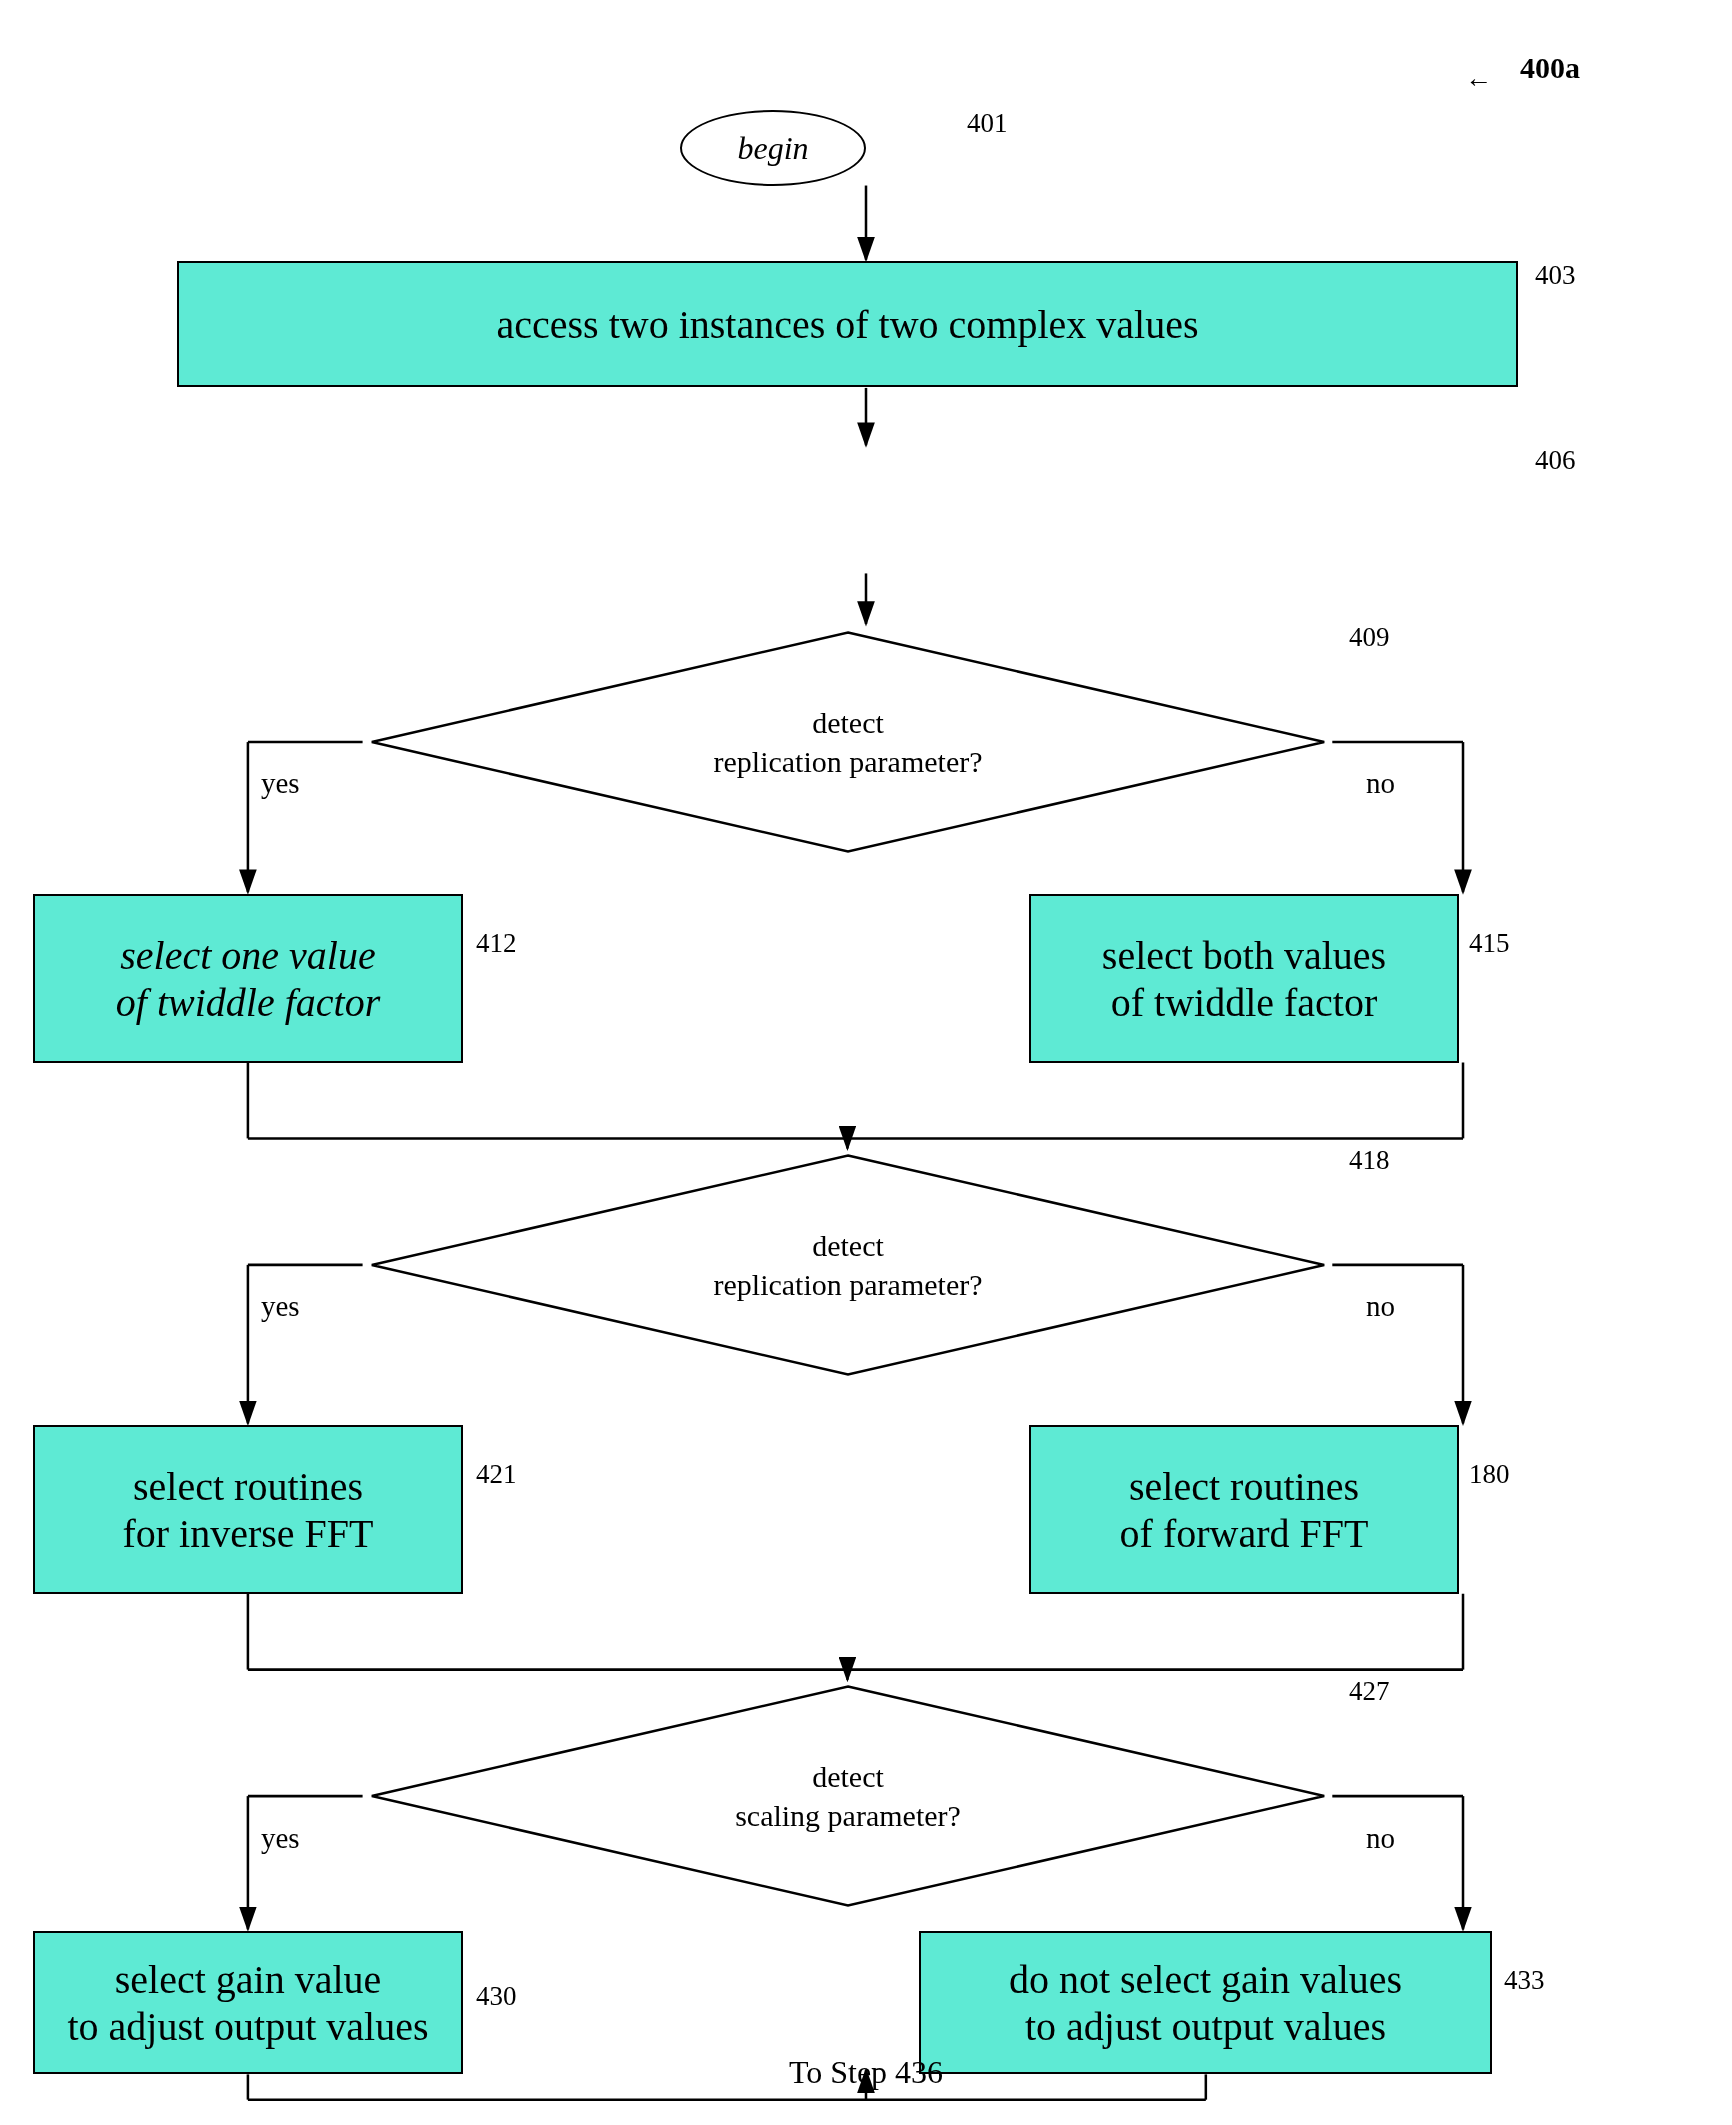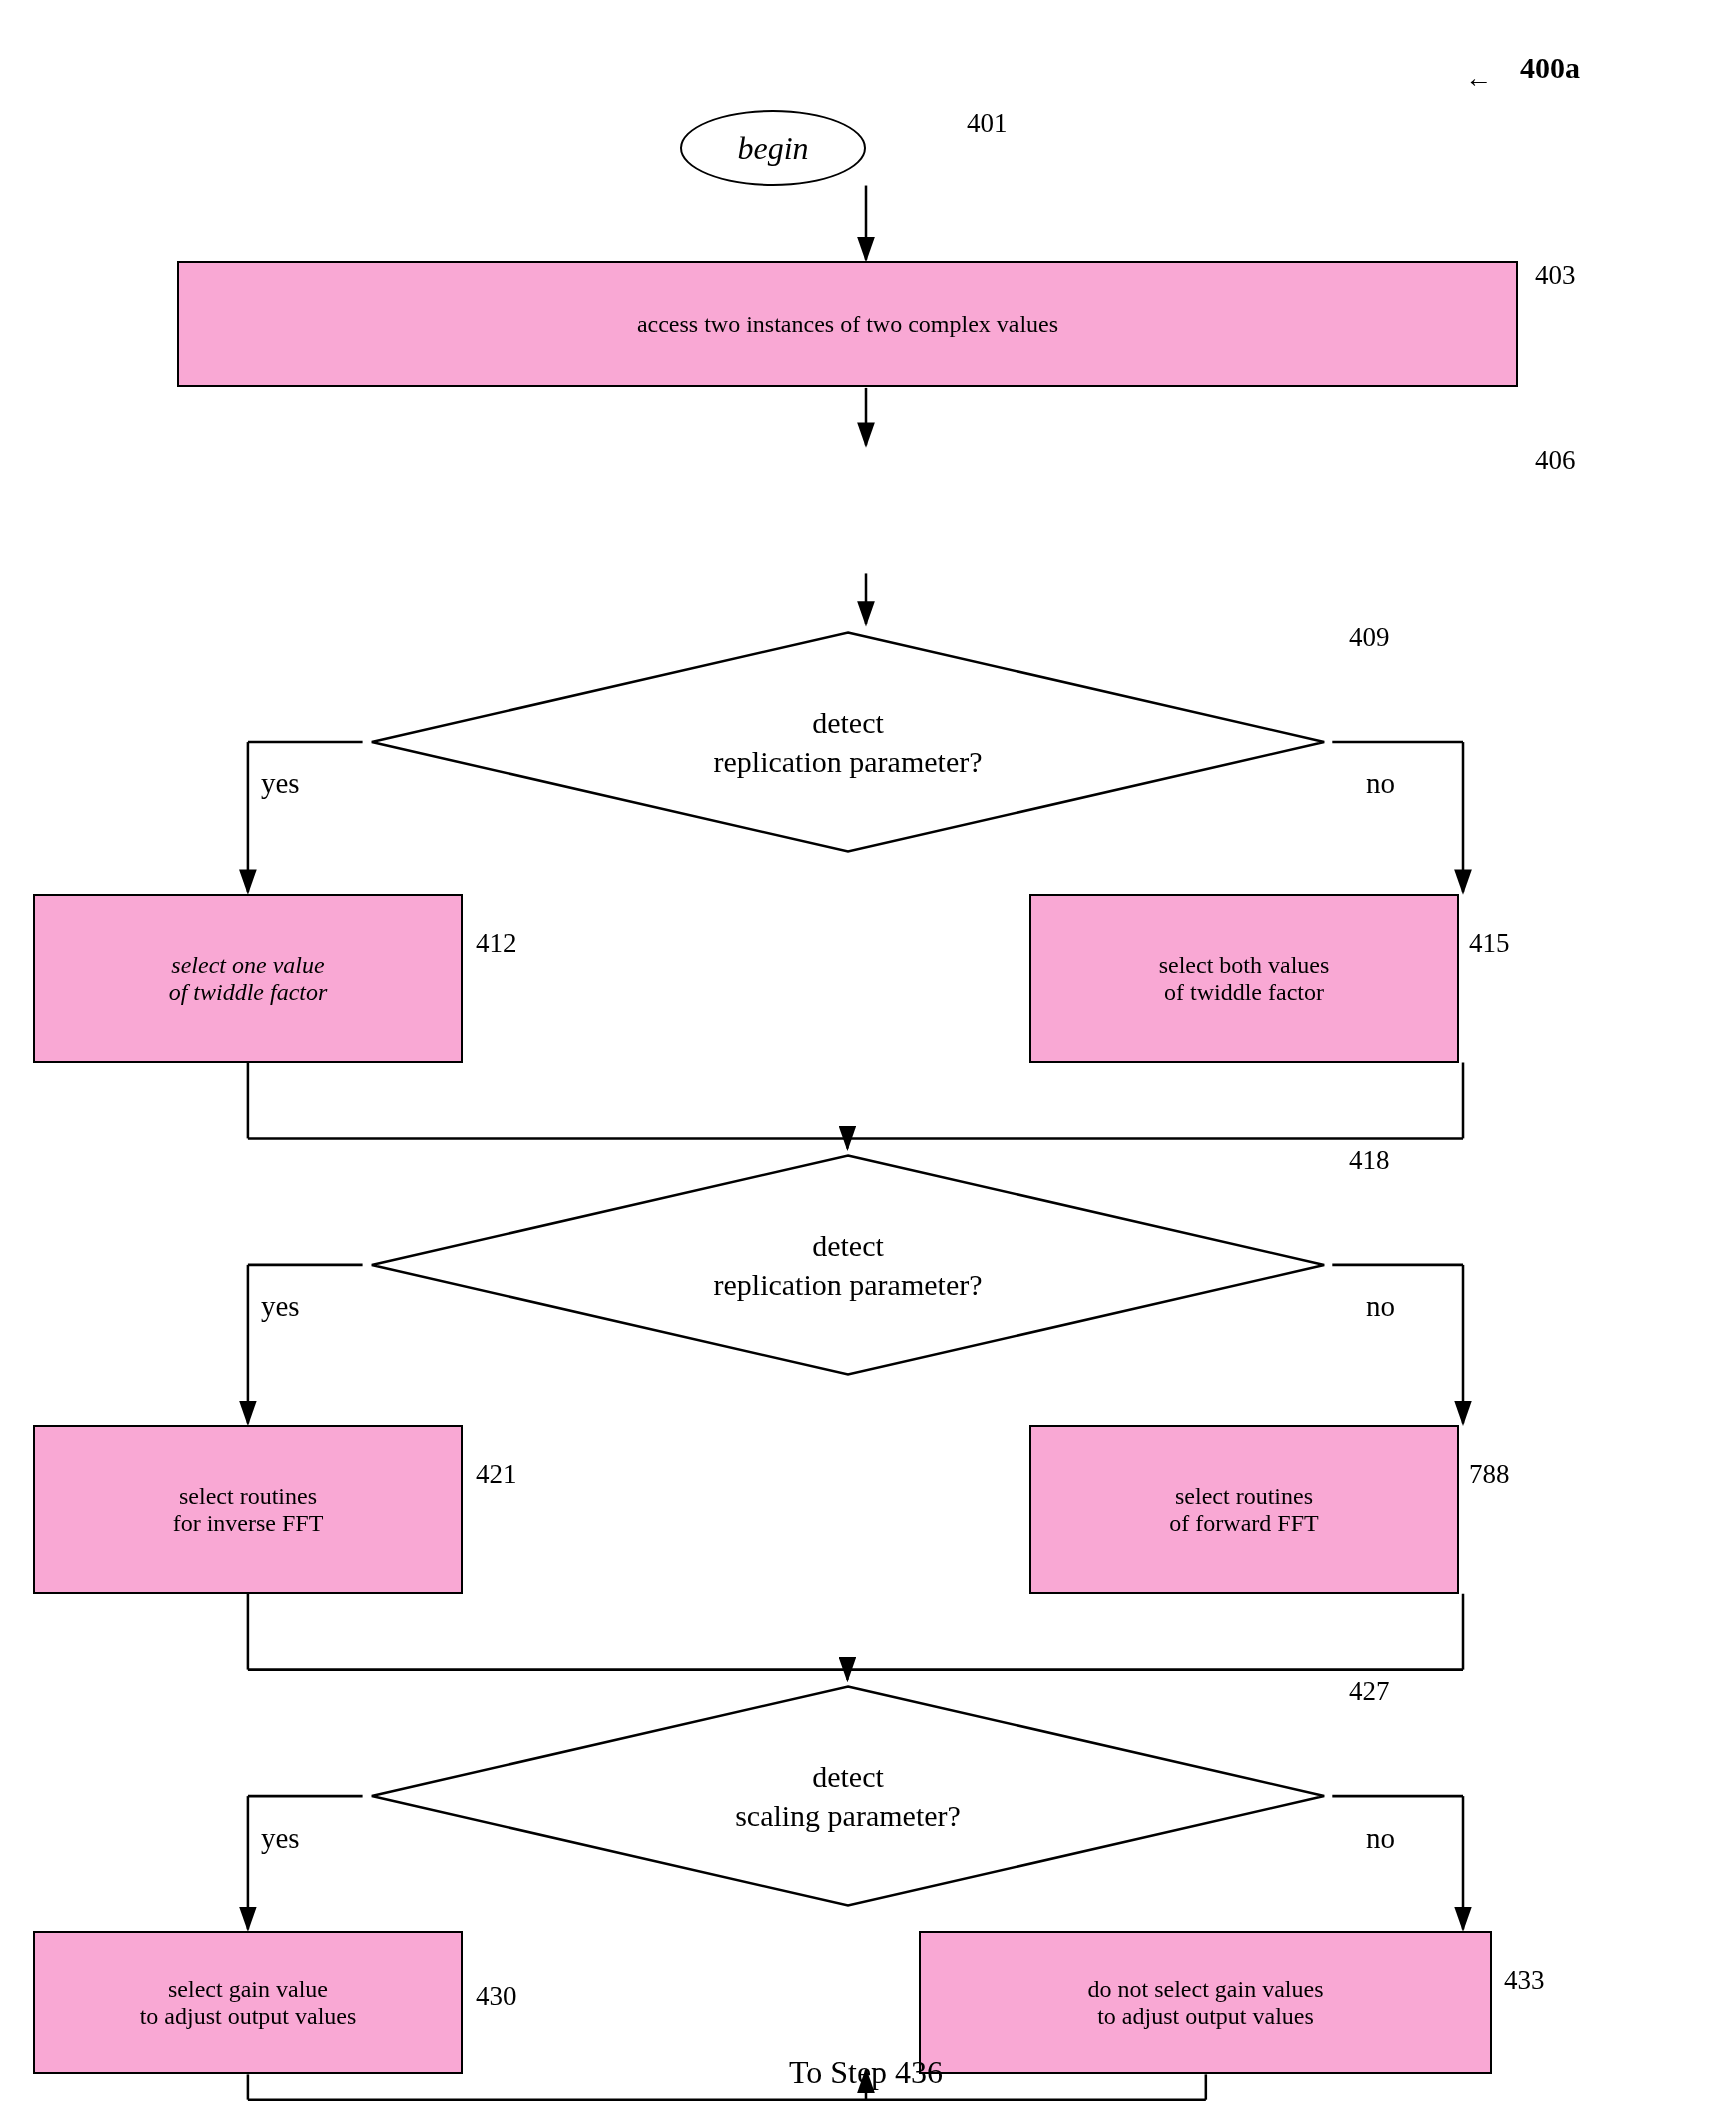--- a/index.html
+++ b/index.html
@@ -52,26 +52,26 @@
       position: absolute;
       top: 108px;
       left: calc(50% + 67px);
       font-size: 27px;
     }
 
     
     .rect-box {
       position: absolute;
       border: 2.5px solid #000;
-      background: #f9a8d4;
+      background: #5eead4;
       display: flex;
       align-items: center;
       justify-content: center;
       text-align: center;
-      font-size: 24px;
+      font-size: 40px;
     }
 
     
     .diamond-container {
       position: absolute;
     }
 
     .diamond-svg {
       display: block;
     }
@@ -176,21 +176,21 @@
   <div class="rect-box" style="top:1425px;left:33px;width:430px;height:169px;">
     <span style="white-space:pre-line;">select routines
 for inverse FFT</span>
   </div>
   <span class="ref-label" style="top:1459px;left:476px;">421</span>
 
   <div class="rect-box" style="top:1425px;left:1029px;width:430px;height:169px;">
     <span style="white-space:pre-line;">select routines
 of forward FFT</span>
   </div>
-  <span class="ref-label" style="top:1459px;left:1469px;">788</span>
+  <span class="ref-label" style="top:1459px;left:1469px;">180</span>
 
   <div class="diamond-container" style="top:1678px;left:363px;width:970px;height:236px;">
     <svg class="diamond-svg" width="970" height="236" viewBox="0 0 1150 280">
       <polygon points="575,10 1140,140 575,270 10,140" fill="white" stroke="black" stroke-width="3"></polygon>
     </svg>
     <div class="diamond-text">
       <span>detect</span><br>
       <span>scaling parameter?</span>
     </div>
   </div>

